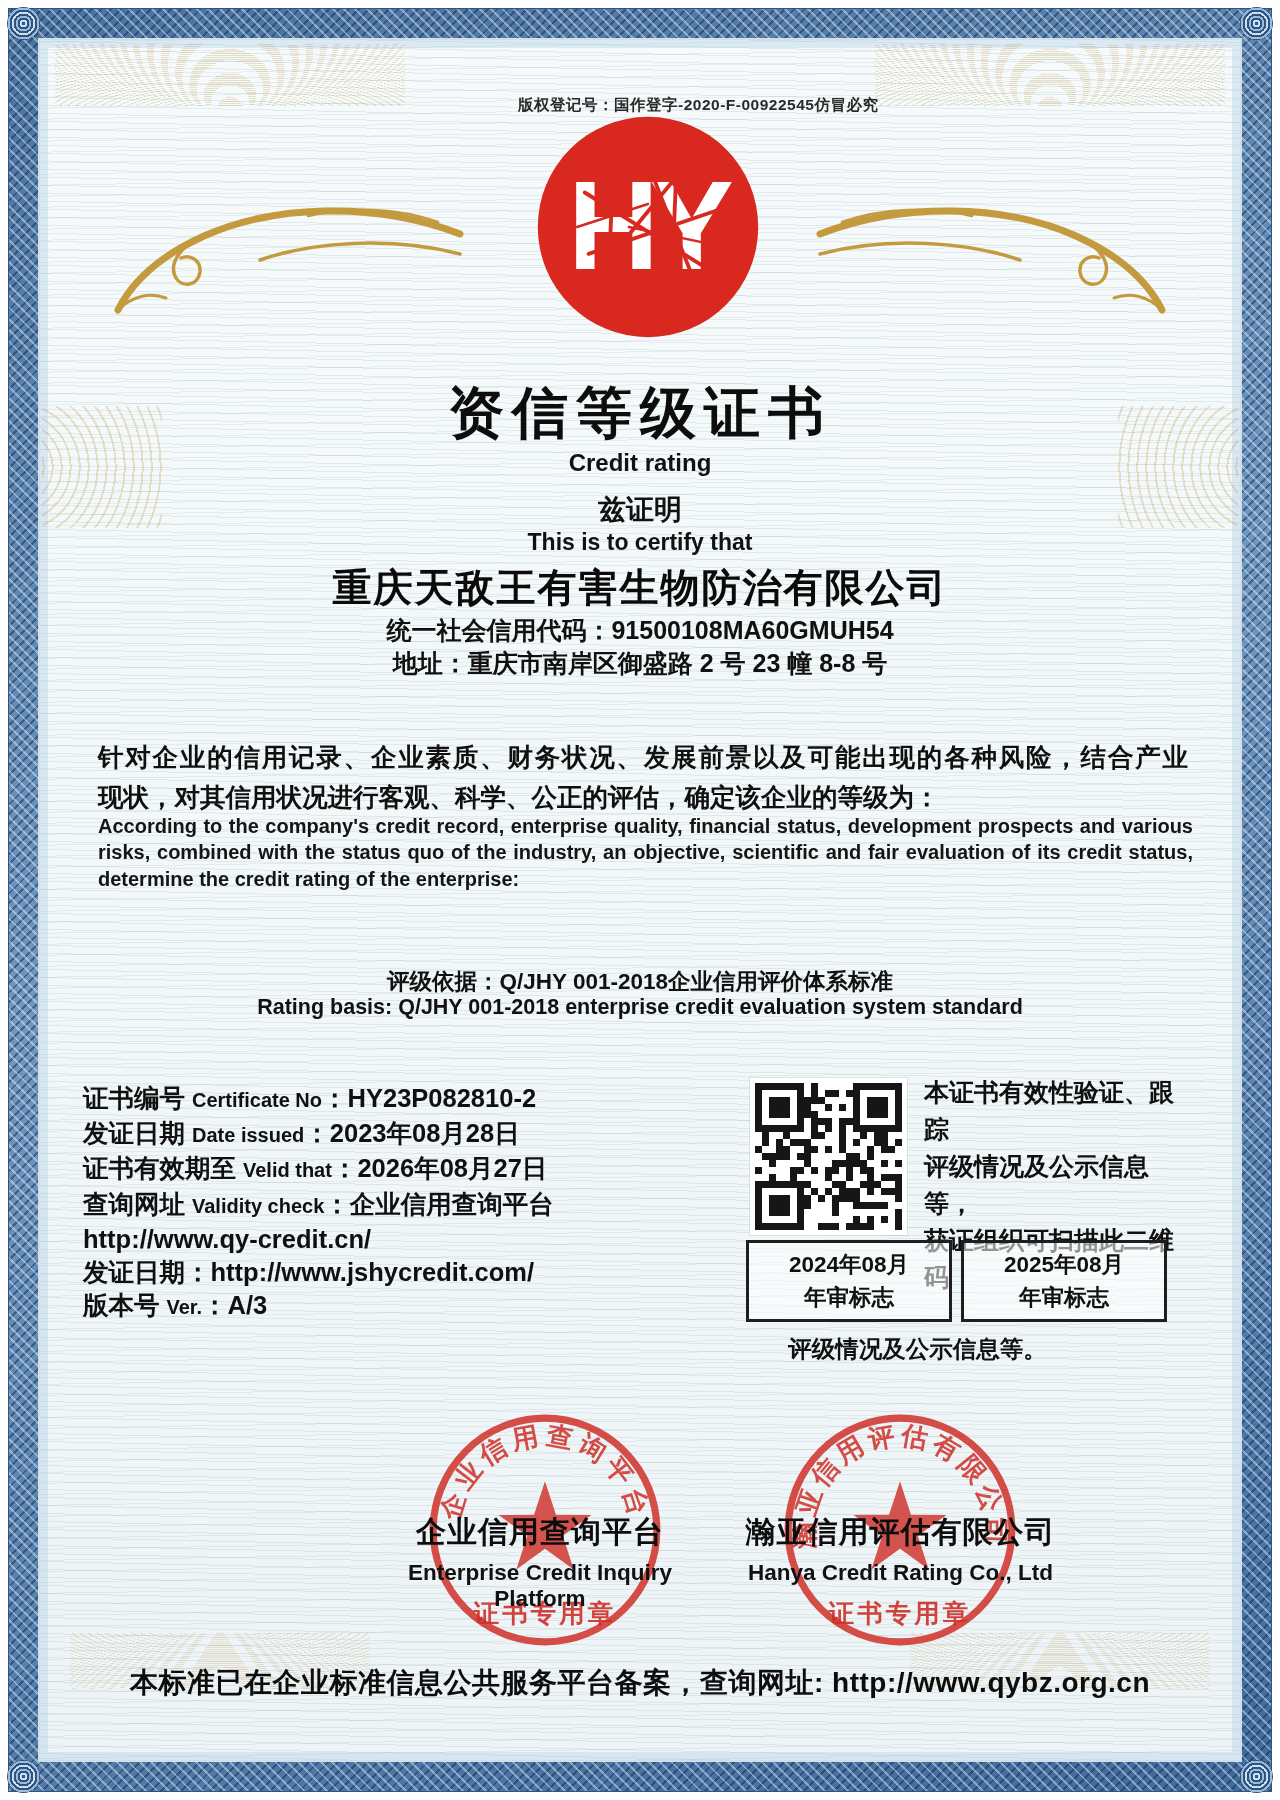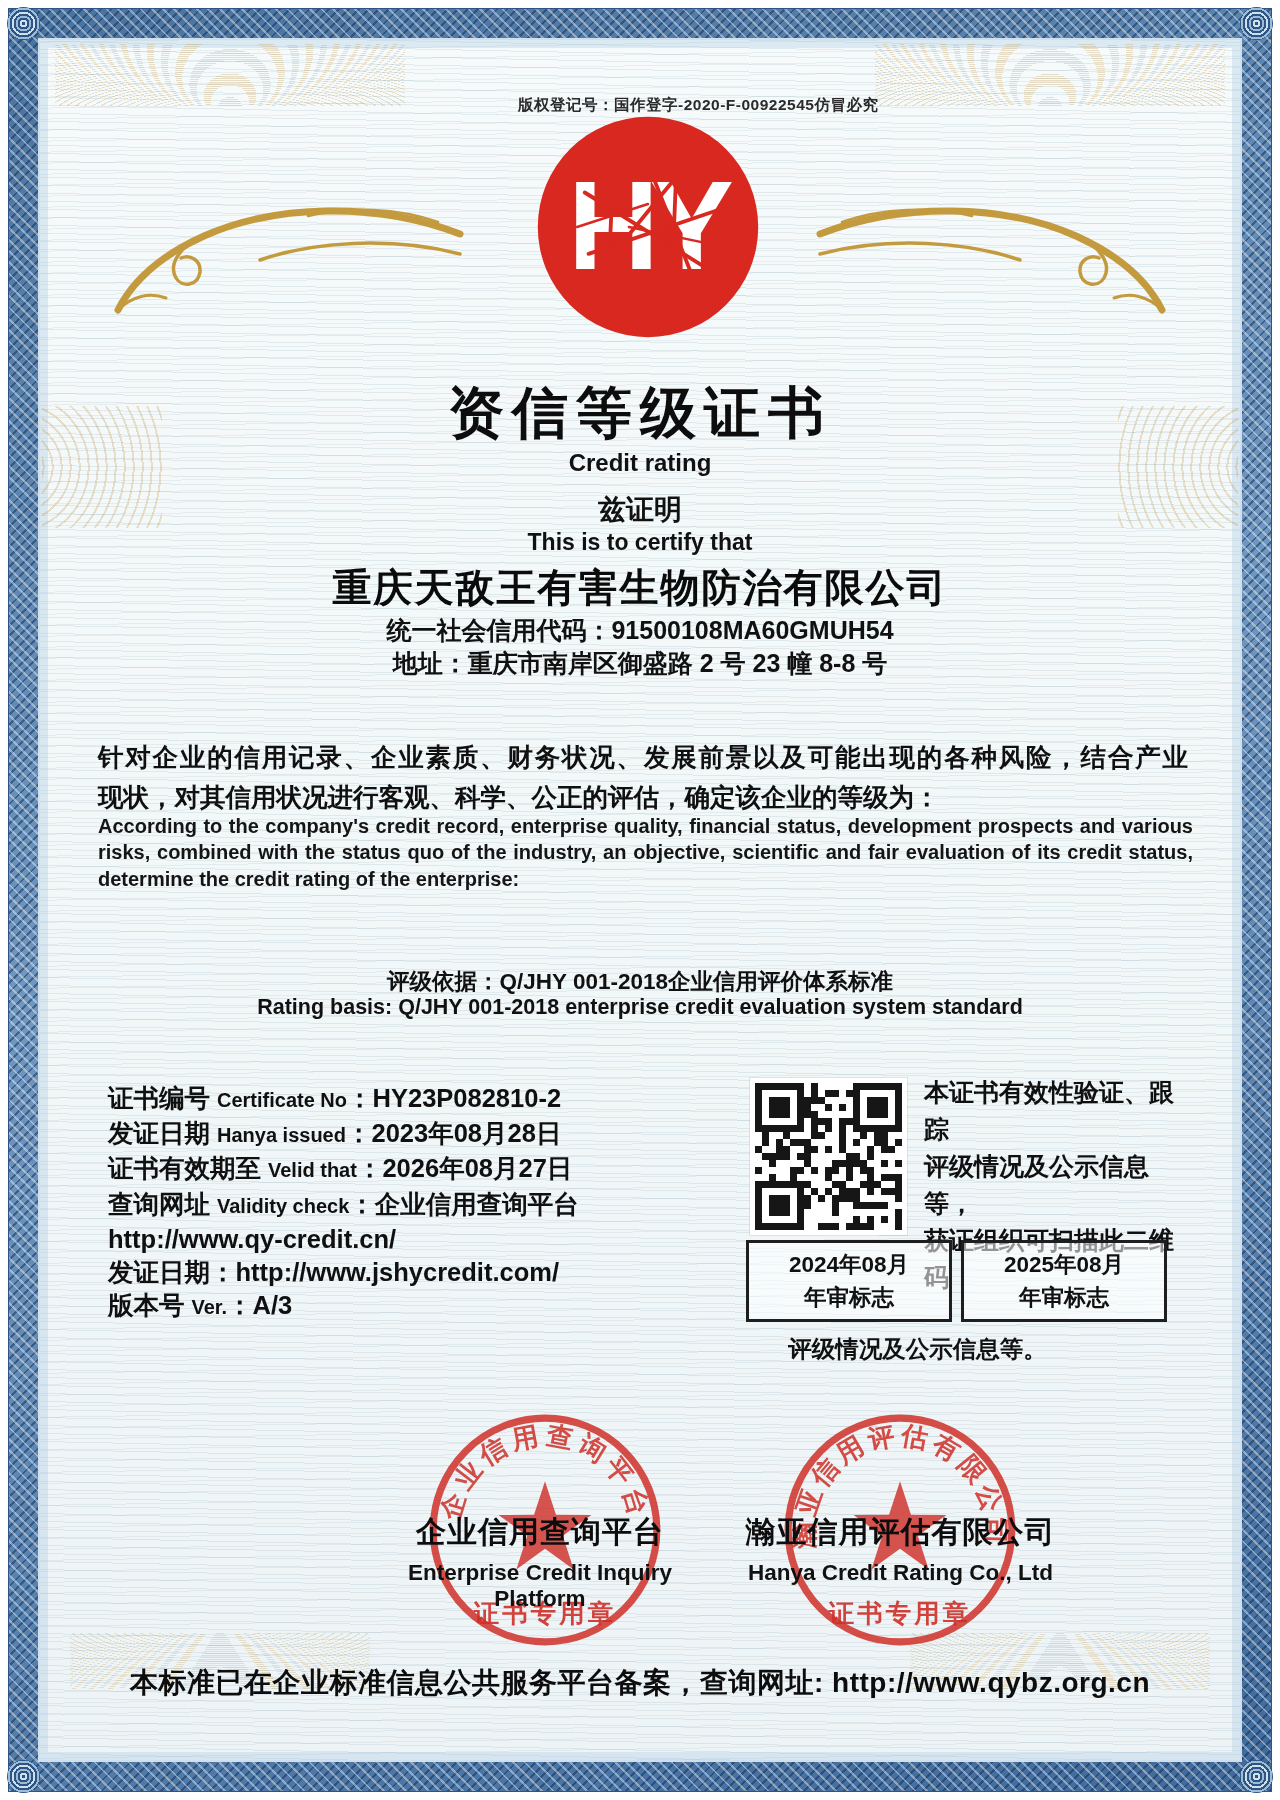--- a/index.html
+++ b/index.html
@@ -55,21 +55,21 @@
 
   .para-zh{left:98px;top:737px;width:1090px;font-size:25.5px;line-height:40px;font-weight:700;color:#101010;}
   .para-zh div:first-child{text-align:justify;text-align-last:justify;}
   .para-en{left:98px;top:813px;width:1095px;font-size:20px;line-height:26.4px;font-weight:600;color:#151515;}
   .para-en div:not(:last-child){text-align:justify;text-align-last:justify;}
 
   .level{top:893px;font-size:62px;font-weight:800;color:#d3302b;letter-spacing:2px;}
   .basis-zh{top:966px;font-size:22.5px;font-weight:700;}
   .basis-en{top:995px;font-size:21.5px;font-weight:600;}
 
-  .details{left:108px;top:1082px;width:620px;}
+  .details{left:83px;top:1082px;width:620px;}
   .d-row{font-size:25.5px;line-height:33.2px;font-weight:700;white-space:nowrap;color:#101010;}
   .d-row .en{font-size:20px;font-weight:600;margin-left:7px;}
   .d-row span:empty{display:none;margin:0;}
 
   .qr{left:750px;top:1078px;width:157px;height:157px;background:#fff;box-shadow:0 0 0 1px rgba(0,0,0,.08);}
   .qr i{position:absolute;width:7px;height:7px;background:#161616;}
   .qr-note{left:924px;top:1074px;width:272px;font-size:25px;line-height:37px;font-weight:700;color:#101010;}
 
   .badge{top:1240px;width:200px;height:71px;border:3px solid #1e1e1e;background:rgba(255,255,255,.55);
     text-align:center;font-size:22.5px;font-weight:700;line-height:33px;padding-top:5px;}
@@ -177,21 +177,21 @@
     </div>
 
     <div class="basis-zh cx">评级依据：Q/JHY 001-2018企业信用评价体系标准</div>
     <div class="basis-en cx">Rating basis: Q/JHY 001-2018 enterprise credit evaluation system standard</div>
 
     <div class="details">
       <div class="d-row">
         <span class="zh">证书编号</span><span class="en">Certificate No</span><span class="val">：HY23P082810-2</span>
       </div>
       <div class="d-row">
-        <span class="zh">发证日期</span><span class="en">Hanya issued</span><span class="val">：2023年08月28日</span>
+        <span class="zh">发证日期</span><span class="en">Date issued</span><span class="val">：2023年08月28日</span>
       </div>
       <div class="d-row">
         <span class="zh">证书有效期至</span><span class="en">Velid that</span><span class="val">：2026年08月27日</span>
       </div>
       <div class="d-row">
         <span class="zh">查询网址</span><span class="en">Validity check</span><span class="val">：企业信用查询平台</span>
       </div>
       <div class="d-row">
         <span class="val">http://www.qy-credit.cn/</span>
       </div>

